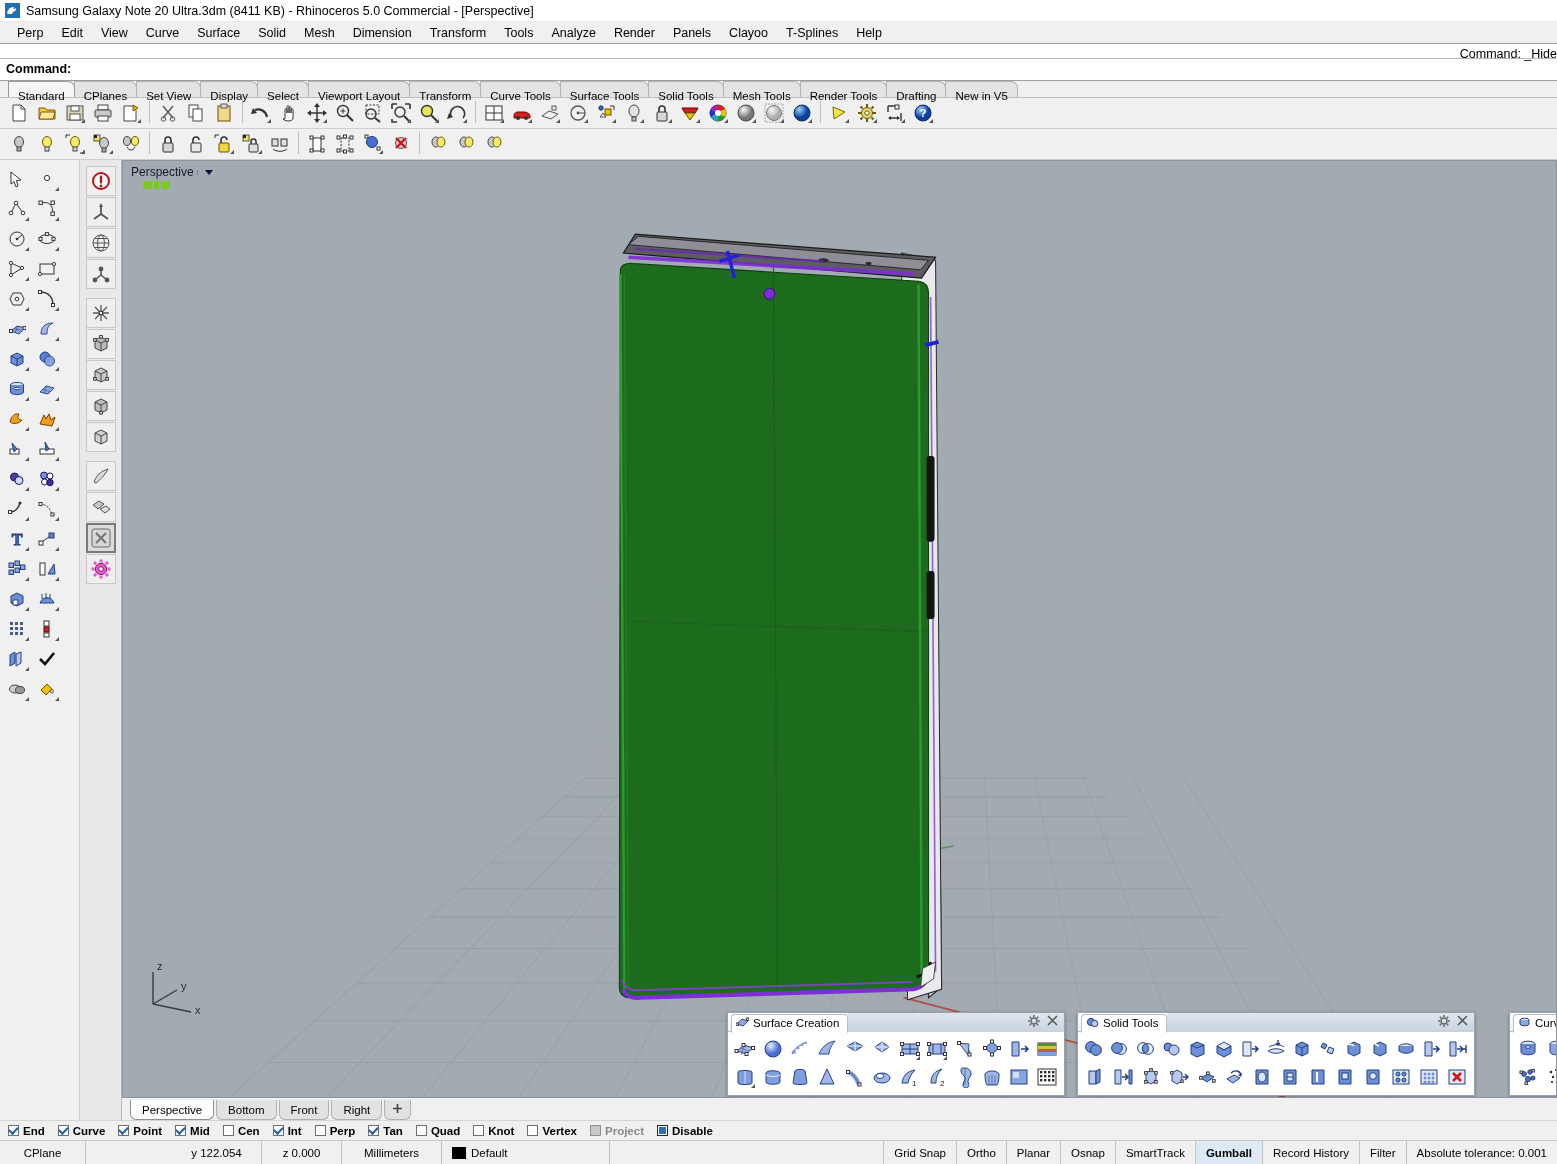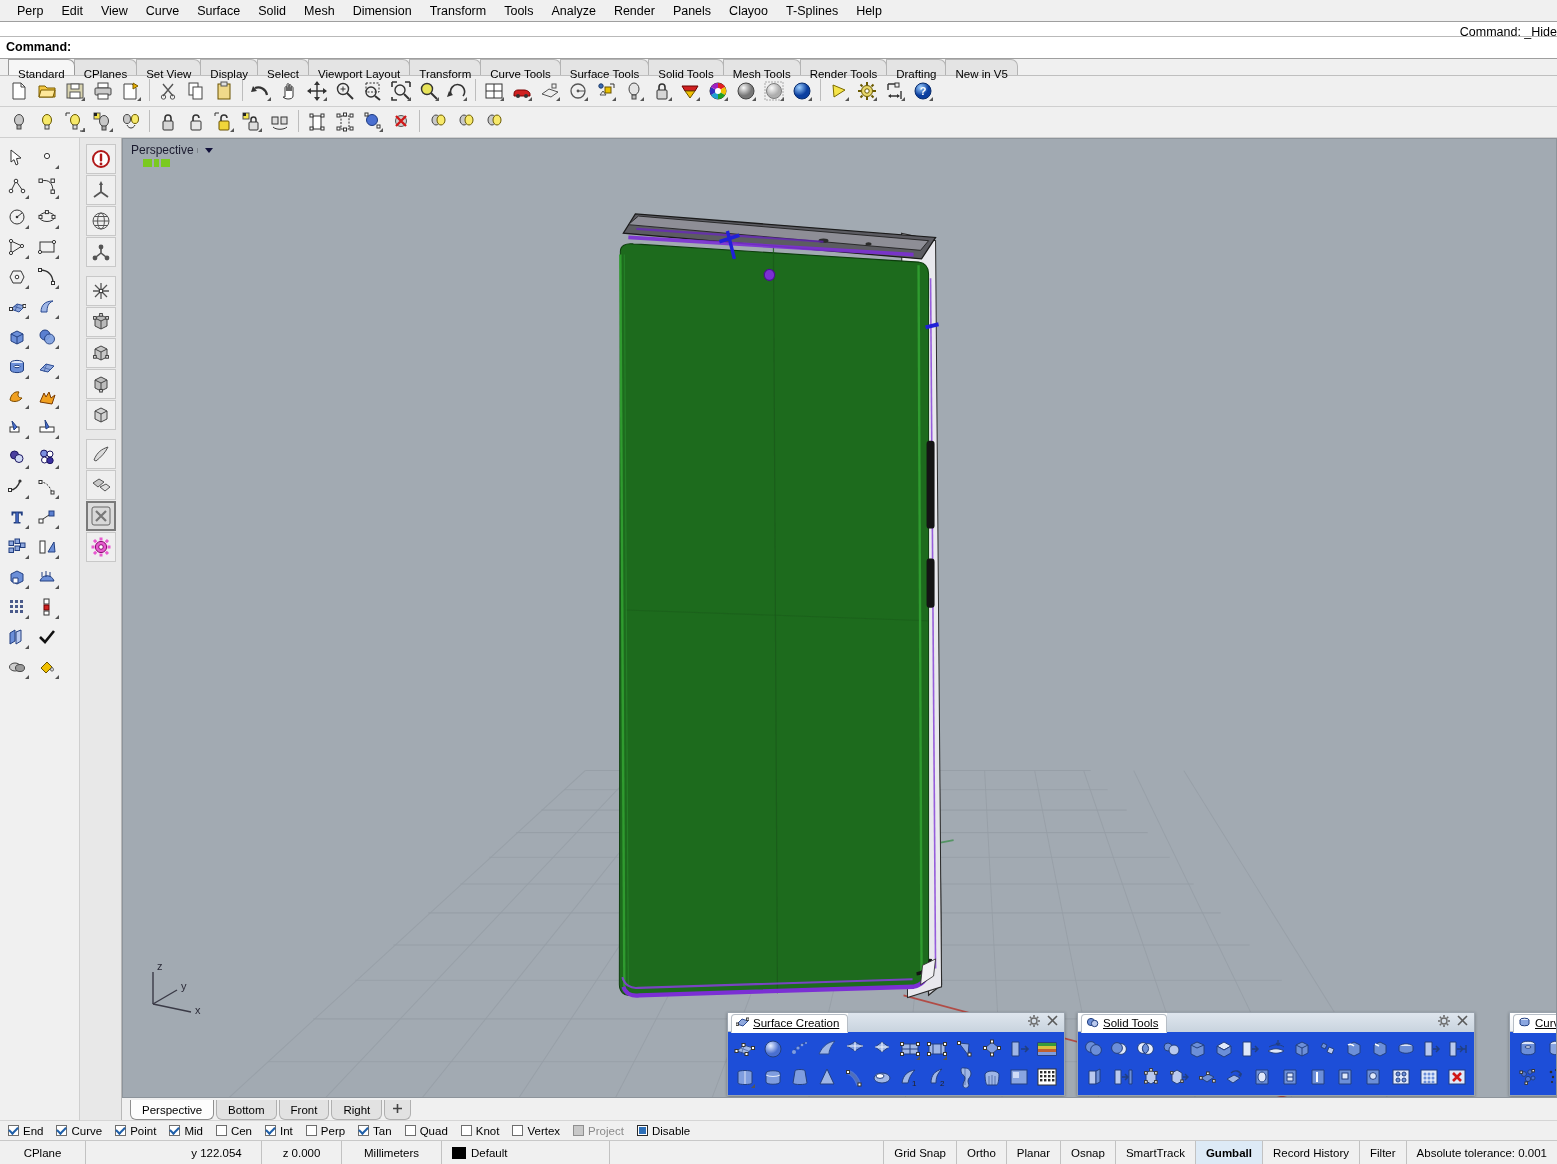--- a/index.html
+++ b/index.html
@@ -126,22 +126,22 @@
   .vptab {
     font-size:11.5px; padding:2px 11px; height:20px; line-height:16px;
     background:#e2e2e2; border:1px solid #b0b0b0; border-top:none;
     border-radius:0 0 6px 6px; margin-right:2px; color:#000; cursor:default;
   }
   .vptab.active { background:#fdfdfd; border-color:#8f8f8f; font-weight:normal; }
   .vptab.plus { padding:2px 7px; }
 
   
   .float-panel {
-    position:absolute; background:#1d4ed8; border:1px solid #9aa3ad;
-    box-shadow:0 1px 3px rgba(0,0,0,.3); z-index:40;text-decoration:underline;
+    position:absolute; background:#ffffff; border:1px solid #9aa3ad;
+    box-shadow:0 1px 3px rgba(0,0,0,.3); z-index:40;
   }
   .fp-head {
     height:19px; display:flex; align-items:center;
     background:linear-gradient(#ffffff,#eef1f5);
     border-bottom:1px solid #b7bec6; padding-left:3px; position:relative;
   }
   .fp-tab {
     display:flex; align-items:center; gap:4px; height:19px; padding:0 8px 0 4px;
     background:#ffffff; border:1px solid #b7bec6; border-bottom:1px solid #ffffff;
     border-radius:4px 4px 0 0; font-size:11.5px; position:relative; top:1px;
@@ -153,21 +153,21 @@
   .fbtn {
     width:28px; height:28px; display:flex; align-items:center; justify-content:center;
     position:relative; cursor:default; border:1px solid transparent;
   }
 
   
   .osnapbar {
     height:20px; display:flex; align-items:center; background:#f0f0f0;
     padding-left:8px; flex:0 0 auto; gap:0px; border-top:1px solid #d5d5d5;
   }
-  .osnap-item { display:flex; align-items:center; gap:4px; margin-right:13px; font-size:11.5px; cursor:default; }
+  .osnap-item { display:flex; align-items:center; gap:4px; margin-right:13px; font-size:11.5px; cursor:default;font-weight:bold; }
   .cbx {
     width:11px; height:11px; border:1px solid #6e6e6e; background:#fff;
     display:flex; align-items:center; justify-content:center; flex:0 0 auto;
   }
   .cbx.checked::after {
     content:""; display:block; width:7px; height:4px;
     border-left:2px solid #1f5fa9; border-bottom:2px solid #1f5fa9;
     transform:rotate(-45deg) translate(1px,-1px);
   }
   .cbx.grey { background:#c8c8c8; border-color:#8f8f8f; }
@@ -186,20 +186,30 @@
   .sb-cell.left { justify-content:flex-start; }
   .sb-cell.active { background:#ddeaf6; font-weight:bold; }
   .sb-grow { flex:1 1 auto; }
   .layer-swatch { width:14px; height:12px; background:#000; margin-right:5px; flex:0 0 auto; }
 </style>
 </head>
 <body>
 
 <div class="app">
 
+  <div class="titlebar">
+    <span class="title-icon">
+      <svg width="15" height="15" viewBox="0 0 15 15">
+        <rect x="0" y="0" width="15" height="15" fill="#1f6fb4"></rect>
+        <path d="M2 10c1-4 3-6 6-6 2 0 3 1 3 2 0 2-2 2-3 3l-1 2H3z" fill="#ffffff"></path>
+        <circle cx="9.5" cy="5" r="1" fill="#1f6fb4"></circle>
+      </svg>
+    </span>
+    <span class="title-text">Samsung Galaxy Note 20 Ultra.3dm (8411 KB) - Rhinoceros 5.0 Commercial - [Perspective]</span>
+  </div>
 
   <div class="menubar">
     <div class="menu-item">Perp</div>
     <div class="menu-item">Edit</div>
     <div class="menu-item">View</div>
     <div class="menu-item">Curve</div>
     <div class="menu-item">Surface</div>
     <div class="menu-item">Solid</div>
     <div class="menu-item">Mesh</div>
     <div class="menu-item">Dimension</div>

